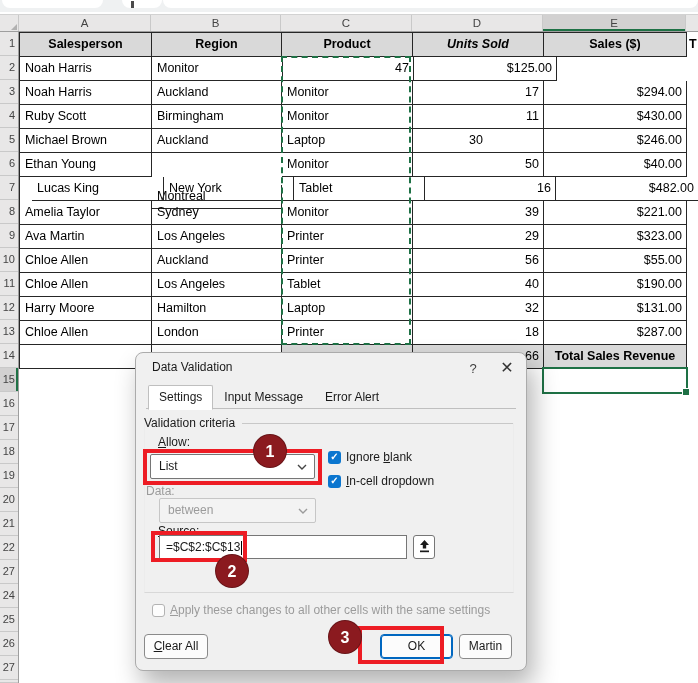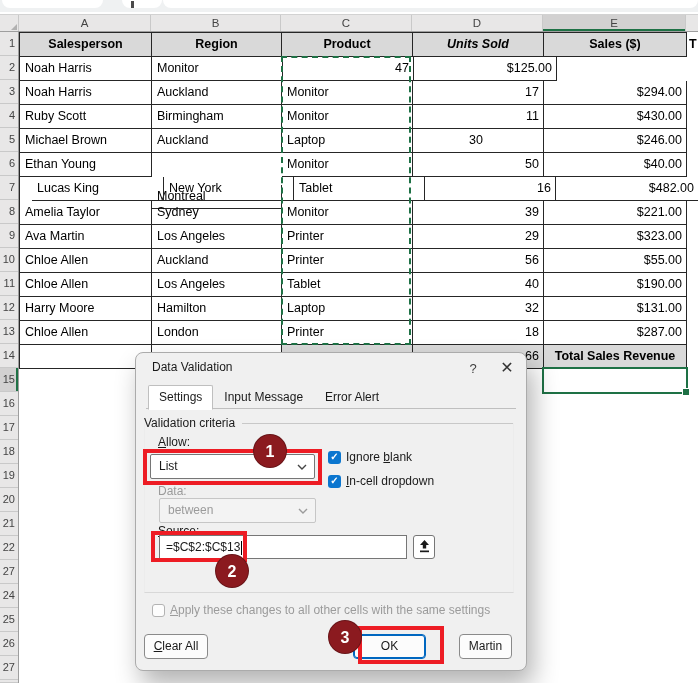--- a/index.html
+++ b/index.html
@@ -273,21 +273,21 @@
       <svg class="chev" width="10" height="6">
           <path d="M1 1l4 4 4-4" stroke="#454545" stroke-width="1.4" fill="none"></path>
         </svg>
     </div>
 
     <div class="checkbox on" style="left:192px;top:98px;"><span>✓</span></div>
     <div class="lbl" style="left:210px;top:97px;"><span>Ignore </span><u>b</u><span>lank</span></div>
     <div class="checkbox on" style="left:192px;top:122px;"><span>✓</span></div>
     <div class="lbl" style="left:210px;top:121px;"><u>I</u><span>n-cell dropdown</span></div>
 
-    <div class="lbl dis" style="left:22px;top:131px;">Data:</div>
+    <div class="lbl dis" style="left:10px;top:131px;">Data:</div>
     <div class="combo dis" style="left:23px;top:145px;width:157px;height:25px;">
       <span>between</span>
       <svg class="chev" width="10" height="6">
           <path d="M1 1l4 4 4-4" stroke="#9b9b9b" stroke-width="1.4" fill="none"></path>
         </svg>
     </div>
 
     <div class="lbl" style="left:22px;top:171px;"><u>S</u><span>ource:</span></div>
     <div class="txtinput">
       <span>=$C$2:$C$13</span><span class="caret"></span>
@@ -296,21 +296,21 @@
       <svg width="11" height="14" style="margin-top:4px;">
         <path d="M5.5 0 L10 5 H7.2 V8.5 H3.8 V5 H1 Z" fill="#1a1a1a"></path>
         <rect x="1" y="10.5" width="9" height="1.7" fill="#1a1a1a"></rect>
       </svg>
     </div>
 
     <div class="checkbox off" style="left:16px;top:251px;"></div>
     <div class="lbl dis" style="left:34px;top:250px;"><u>A</u><span>pply these changes to all other cells with the same settings</span></div>
 
     <div class="btn" style="left:8px;width:64px;"><u>C</u><span>lear All</span></div>
-    <div class="btn default" style="left:217px;width:73px;">OK</div>
+    <div class="btn default" style="left:244px;width:73px;">OK</div>
     <div class="btn" style="left:323px;width:53px;">Martin</div>
 
     <div class="redbox" style="left:7px;top:96px;width:179px;height:36px;"></div>
     <div class="redbox" style="left:15px;top:178px;width:96px;height:31px;"></div>
     <div class="redbox" style="left:222px;top:273px;width:86px;height:38px;"></div>
 
     <div class="badge" style="left:117px;top:81px;">1</div>
     <div class="badge" style="left:79px;top:201px;">2</div>
     <div class="badge" style="left:192px;top:267px;">3</div>
   </div>

